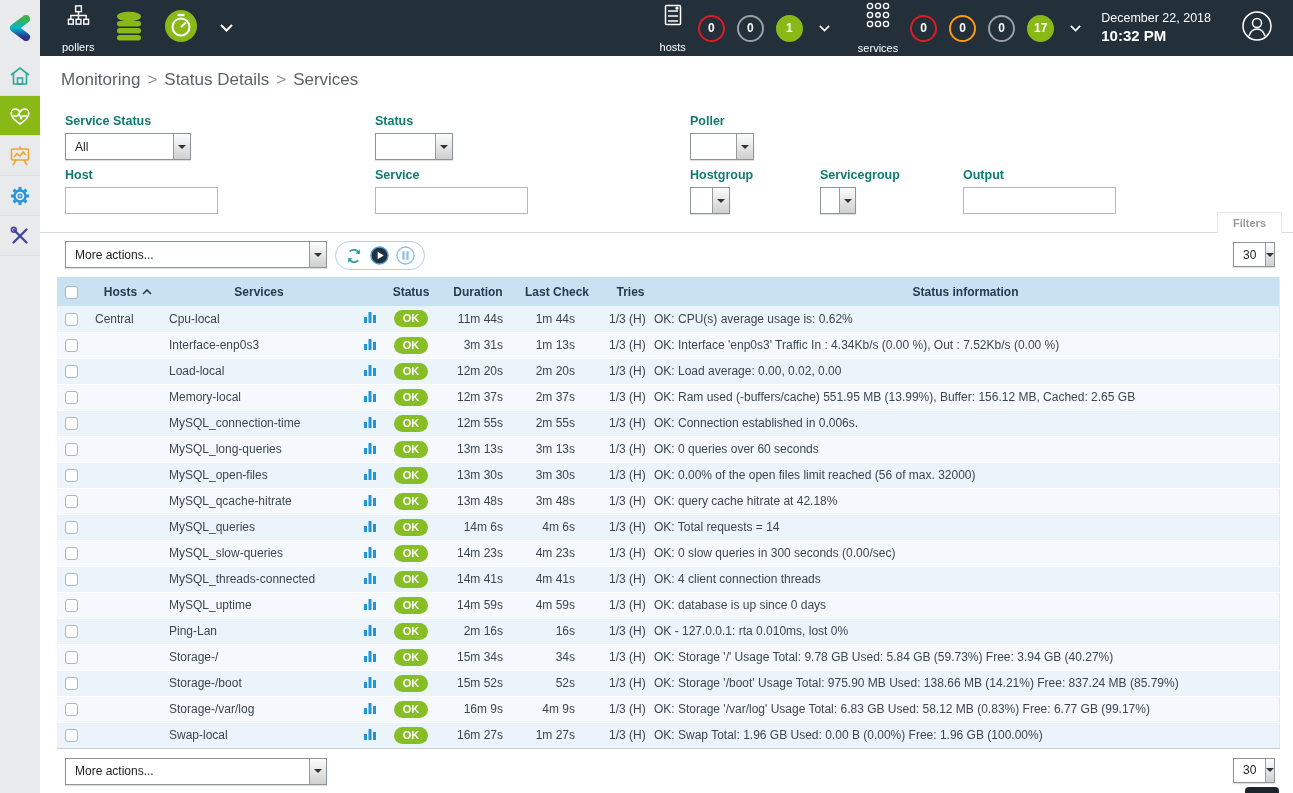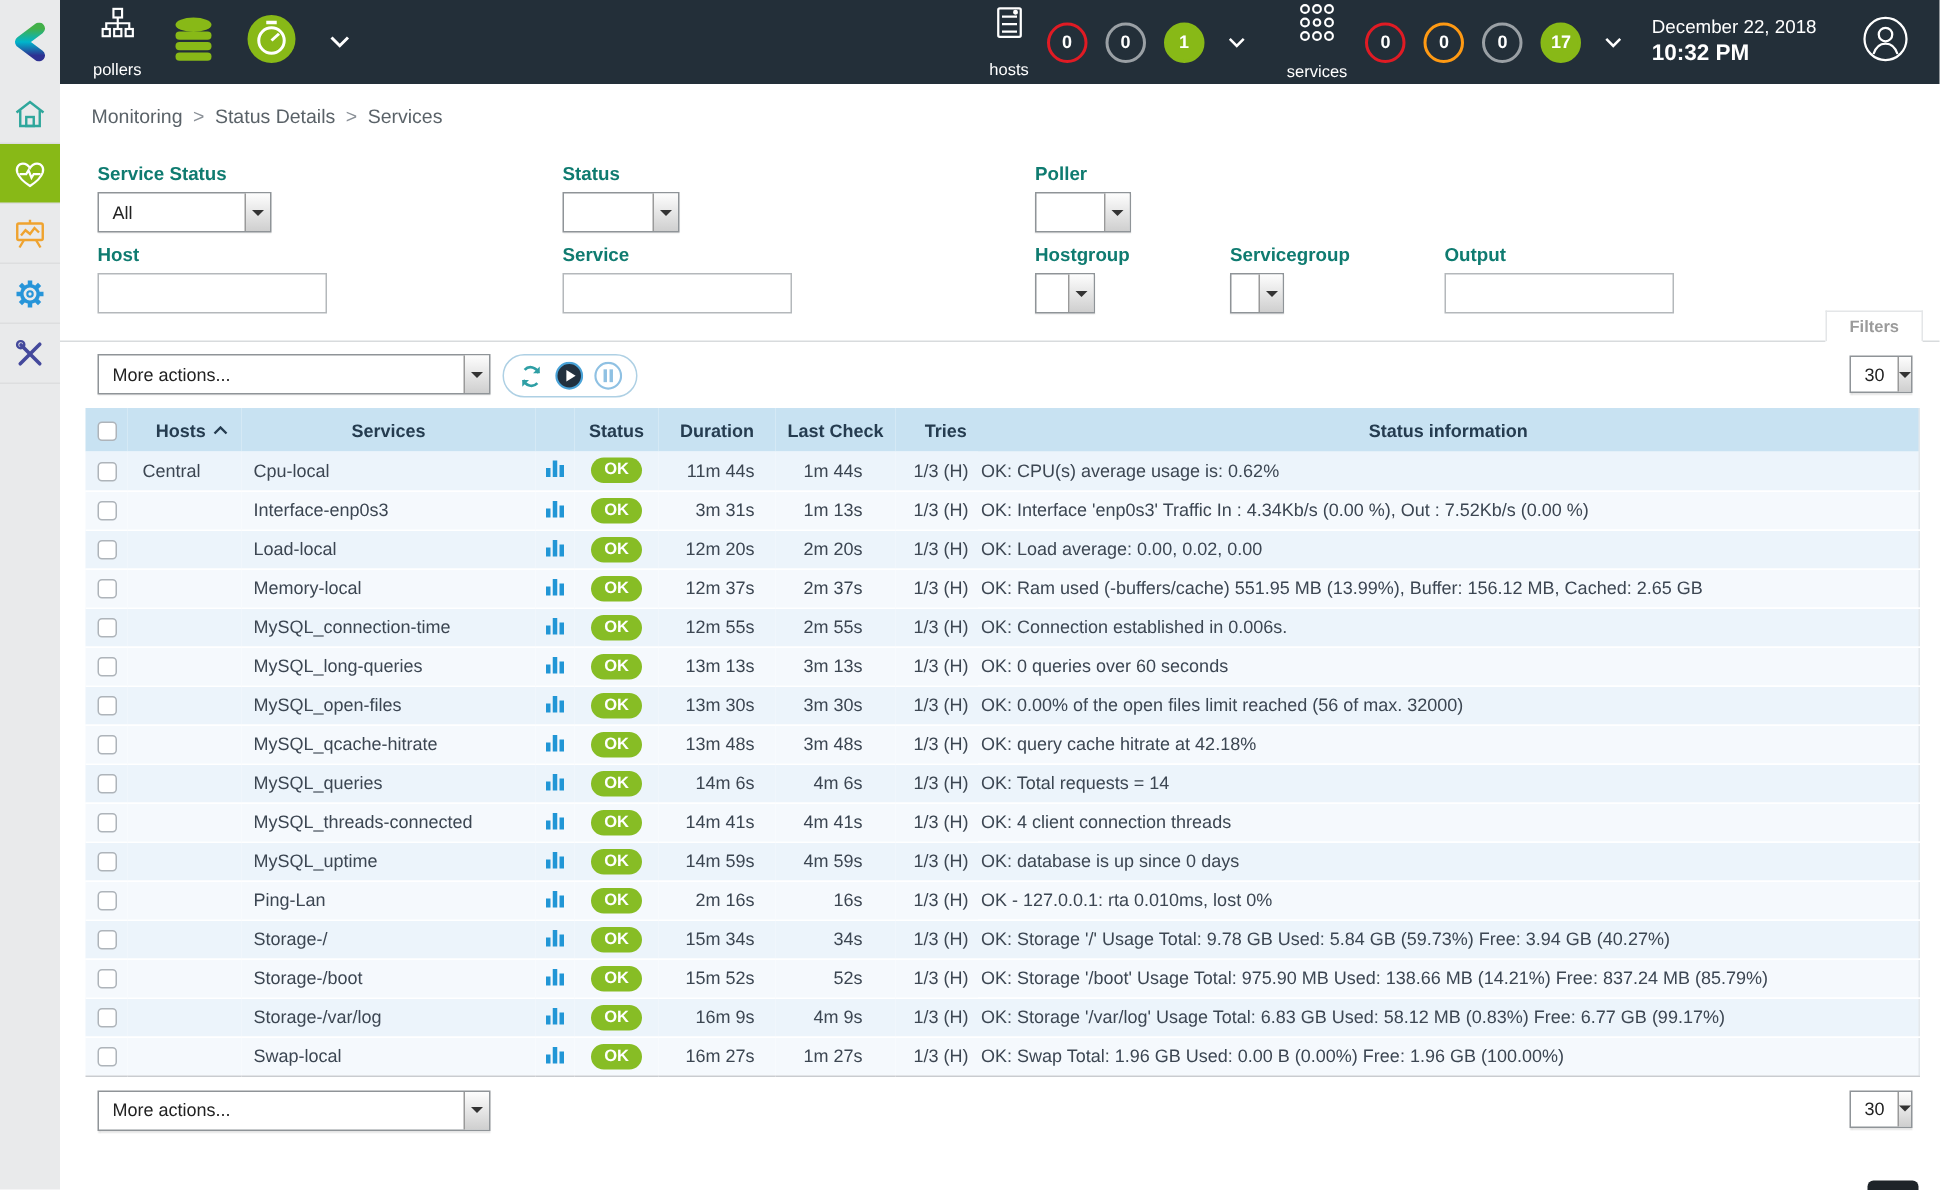--- a/index.html
+++ b/index.html
@@ -31,21 +31,21 @@
   .user-ic { margin-left:18px; margin-right:6px; }
 
   
   .sidebar { position:absolute; left:0; top:56px; width:40px; height:737px; background:#e9eaeb; }
   .side-item { width:40px; height:40px; display:flex; align-items:center; justify-content:center;
     border-bottom:1px solid #dddedf; cursor:pointer; }
   .side-item.active { background:#88b917; }
 
   
   .content { position:absolute; left:40px; top:56px; width:1253px; height:737px; background:#fff; }
-  .breadcrumb { padding:14px 0 12px 21px; font-size:13px; color:#5a6268; }
+  .breadcrumb { padding:14px 0 12px 21px; font-size:17px; color:#5a6268; }
   .breadcrumb .sep { margin:0 7px; color:#8a9097; }
   .breadcrumb span[data-interactable="true"] { cursor:pointer; }
 
   
   .filters { position:relative; height:131px; border-bottom:1px solid #d8dbdd; }
   .f-label { position:absolute; font-size:12.5px; font-weight:bold; color:#0f7b70; }
   .f-input { position:absolute; height:27px; border:1px solid #b4b8bb; background:#fff;
     font-size:12px; padding:0 6px; color:#333; font-family:inherit; }
   .sel { position:absolute; height:27px; border:1px solid #8f9498; background:#fff;
     display:flex; align-items:stretch; cursor:pointer; box-shadow:0 1px 1px rgba(0,0,0,.12); }
@@ -269,21 +269,21 @@
   </div>
 </div>
 
 <div class="content">
   <div class="breadcrumb" data-interactable="false">
     <span data-interactable="true">Monitoring</span><span class="sep" data-interactable="false">&gt;</span><span data-interactable="true">Status Details</span><span class="sep" data-interactable="false">&gt;</span><span data-interactable="true">Services</span>
   </div>
 
   <div class="filters" data-interactable="false">
     <span class="f-label" style="left:25px;top:12px" data-interactable="false">Service Status</span>
-    <div class="sel" style="left:25px;top:31px;width:116px" data-interactable="true">
+    <div class="sel" style="left:25px;top:31px;width:126px" data-interactable="true">
       <span class="val">All</span>
         <span class="btn" data-interactable="false"></span>
     </div>
 
     <span class="f-label" style="left:335px;top:12px" data-interactable="false">Status</span>
     <div class="sel" style="left:335px;top:31px;width:78px" data-interactable="true">
       <span class="val"></span>
         <span class="btn" data-interactable="false"></span>
     </div>
 
@@ -534,20 +534,37 @@
           <rect x="10" y="5" width="3" height="8" fill="#2196d6"></rect>
         </svg>
       </td>
       <td class="c-status"><span class="pill" data-interactable="false">OK</span></td>
       <td class="c-dur" data-interactable="false">14m 6s</td>
       <td class="c-last" data-interactable="false">4m 6s</td>
       <td class="c-tries" data-interactable="false">1/3 (H)</td>
       <td class="c-info" data-interactable="false">OK: Total requests = 14</td>
     </tr>
 
+    <tr>
+      <td class="c-check"><input type="checkbox" data-interactable="true" style=""></td>
+      <td class="c-host" data-interactable="true"></td>
+      <td class="c-svc" data-interactable="true">MySQL_slow-queries</td>
+      <td class="c-icon">
+        <svg width="14" height="14" viewBox="0 0 14 14" data-interactable="true">
+          <rect x="1" y="7" width="3" height="6" fill="#2196d6"></rect>
+          <rect x="5.5" y="2" width="3" height="11" fill="#2196d6"></rect>
+          <rect x="10" y="5" width="3" height="8" fill="#2196d6"></rect>
+        </svg>
+      </td>
+      <td class="c-status"><span class="pill" data-interactable="false">OK</span></td>
+      <td class="c-dur" data-interactable="false">14m 23s</td>
+      <td class="c-last" data-interactable="false">4m 23s</td>
+      <td class="c-tries" data-interactable="false">1/3 (H)</td>
+      <td class="c-info" data-interactable="false">OK: 0 slow queries in 300 seconds (0.00/sec)</td>
+    </tr>
 
     <tr>
       <td class="c-check"><input type="checkbox" data-interactable="true" style=""></td>
       <td class="c-host" data-interactable="true"></td>
       <td class="c-svc" data-interactable="true">MySQL_threads-connected</td>
       <td class="c-icon">
         <svg width="14" height="14" viewBox="0 0 14 14" data-interactable="true">
           <rect x="1" y="7" width="3" height="6" fill="#2196d6"></rect>
           <rect x="5.5" y="2" width="3" height="11" fill="#2196d6"></rect>
           <rect x="10" y="5" width="3" height="8" fill="#2196d6"></rect>

